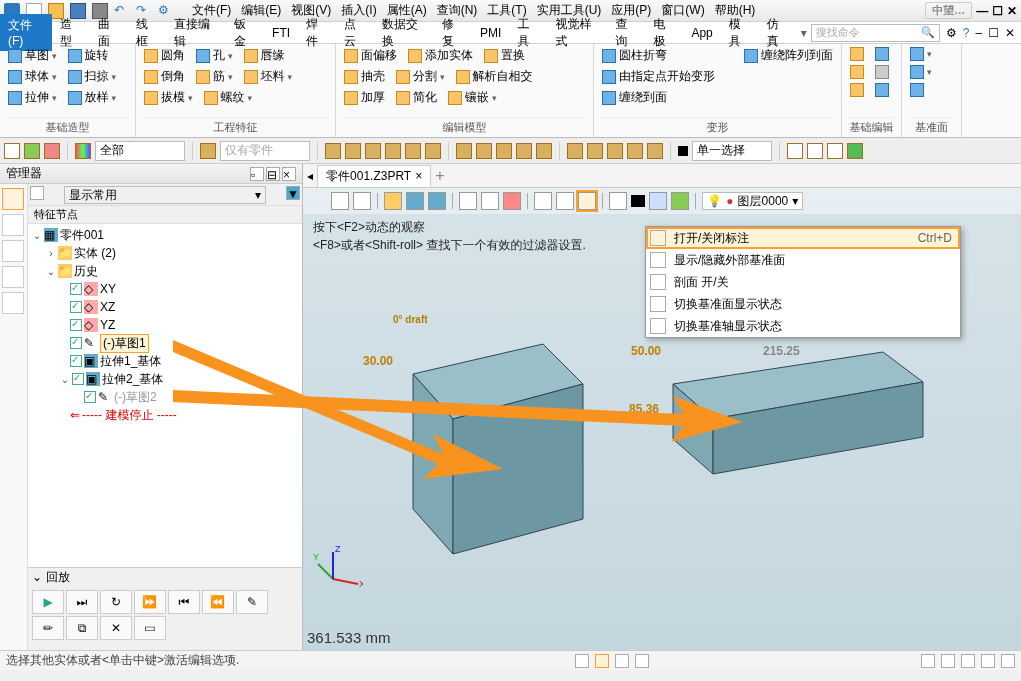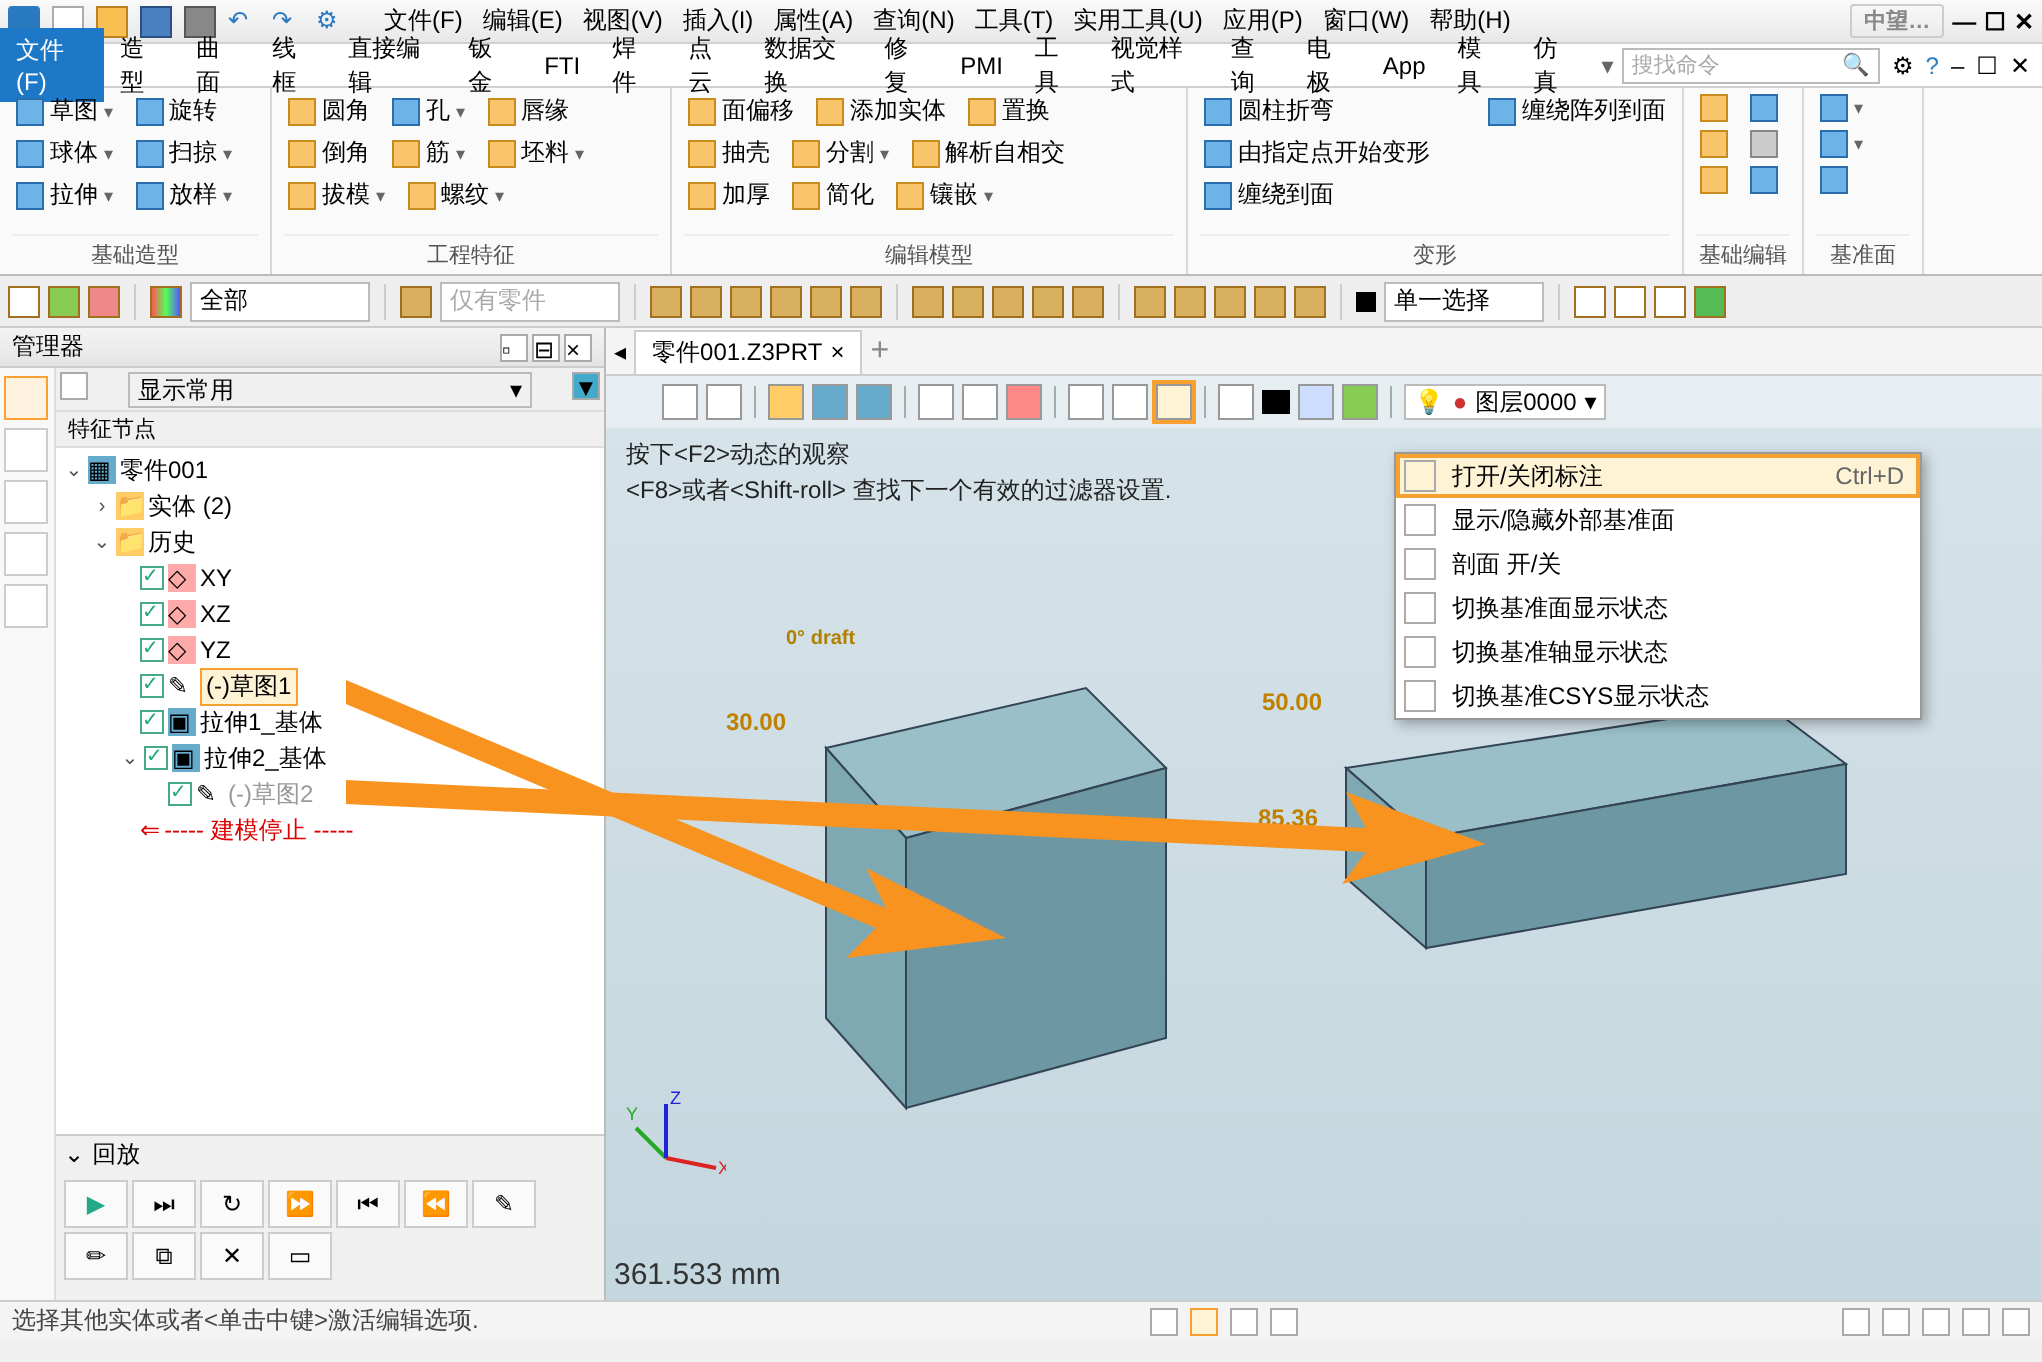--- a/index.html
+++ b/index.html
@@ -63,21 +63,21 @@
 .tabs { height: 24px; background: #f4f4f4; border-bottom: 1px solid #ccc; display: flex; align-items: center; gap: 4px; padding: 0 4px; }
 .tabs .t { background: #fff; border: 1px solid #ccc; border-bottom: none; padding: 2px 8px; display: flex; align-items: center; gap: 4px; font-size: 12px; }
 .vtoolbar { height: 26px; display: flex; align-items: center; gap: 4px; padding: 0 6px; background: rgba(255,255,255,.4); }
 .vtoolbar .vb { width: 18px; height: 18px; border: 1px solid #999; background: #fff; }
 .vtoolbar .vsep { width:1px;height:16px;background:#aaa;margin:0 2px; }
 .vtoolbar .layer { border: 1px solid #bbb; background: #fff; padding: 0 4px; height: 18px; display: flex; align-items: center; gap: 4px; font-size: 12px; }
 .hint { position: absolute; left: 10px; top: 54px; font-size: 12px; color: #222; line-height: 1.5; }
 .dimtxt { position: absolute; color: #c08000; font-size: 12px; font-weight: bold; }
 .status { height: 20px; background: #f4f4f4; border-top: 1px solid #ccc; display: flex; align-items: center; padding: 0 6px; font-size: 12px; color: #444; }
 
-.ctxmenu { position: absolute; right: 60px; top: 226px; width: 264px; background: #fff; border: 1px solid #999; box-shadow: 2px 2px 6px rgba(0,0,0,.3); z-index: 50; }
+.ctxmenu { position: absolute; right: 60px; top: 226px; width: 316px; background: #fff; border: 1px solid #999; box-shadow: 2px 2px 6px rgba(0,0,0,.3); z-index: 50; }
 .ctxmenu .mi { display: flex; align-items: center; height: 22px; padding: 0 8px 0 28px; position: relative; font-size: 12px; }
 .ctxmenu .mi .mic { position: absolute; left: 4px; width: 16px; height: 16px; border: 1px solid #aaa; }
 .ctxmenu .mi .sc { margin-left: auto; color: #666; }
 .ctxmenu .mi.hl { background: #fff3d6; outline: 2px solid #f8a030; outline-offset: -2px; }
 
 svg.cube { position: absolute; }
 .axis { position: absolute; left: 10px; bottom: 56px; width: 50px; height: 50px; }
 .arrow { position: absolute; pointer-events: none; }
 .tribtn { width:14px;height:14px;border:1px solid #aaa;background:#fff;display:inline-block; }
 </style>
@@ -610,24 +610,20 @@
       <span>剖面 开/关</span>
     </div>
   <div class="mi">
       <span class="mic"></span>
       <span>切换基准面显示状态</span>
     </div>
   <div class="mi">
       <span class="mic"></span>
       <span>切换基准轴显示状态</span>
     </div>
-  <div class="mi">
-      <span class="mic"></span>
-      <span>切换基准CSYS显示状态</span>
-    </div>
 </div>
 
 <div class="status">
   <span>选择其他实体或者&lt;单击中键&gt;激活编辑选项.</span>
   <span style="margin-left:auto;display:flex;gap:6px">
     <span class="tribtn"></span>
     <span class="tribtn" style="background:#fff3d6;border-color:#f8a030"></span>
     <span class="tribtn"></span>
     <span class="tribtn"></span>
     <span style="width:260px"></span>

